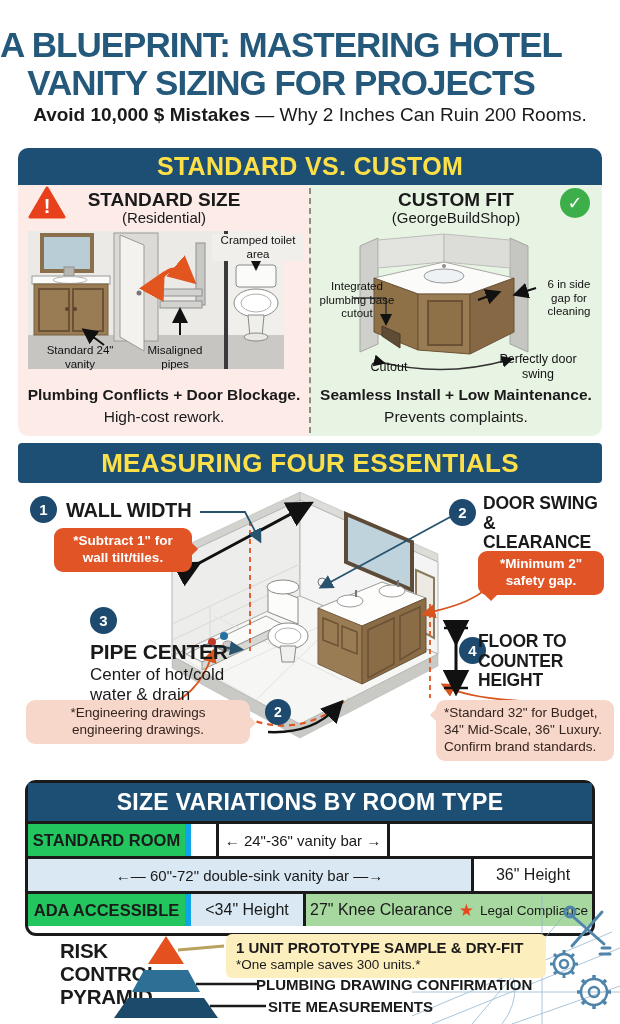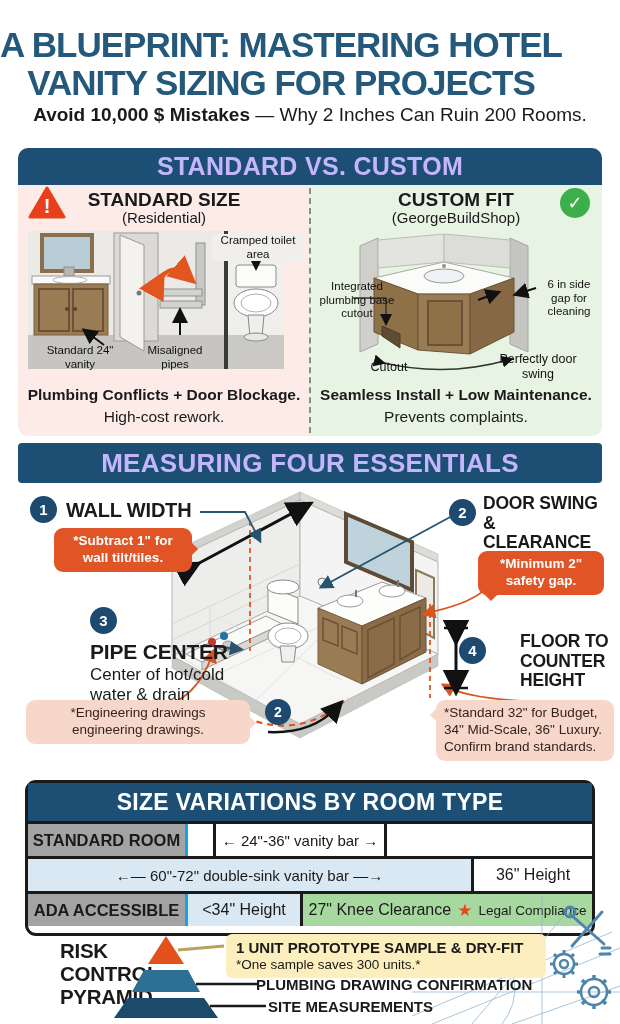--- a/index.html
+++ b/index.html
@@ -5,21 +5,21 @@
   html,body{margin:0;padding:0;background:#fff;}
   .page{position:relative;width:620px;height:1024px;background:#ffffff;overflow:hidden;
         font-family:"Liberation Sans","DejaVu Sans",sans-serif;color:#1a1a1a;}
   .abs{position:absolute;}
   
   .title{width:562px;text-align:center;font-weight:800;font-size:35px;line-height:1.08;
          color:#24597b;letter-spacing:-1px;}
   .subtitle{width:620px;text-align:center;font-size:19px;color:#1a1a1a;}
   .subtitle b{font-weight:800;}
   
-  .bar{background:#1d4e74;color:#c4b5fd;display:flex;align-items:center;justify-content:center;
+  .bar{background:#1d4e74;color:#fde047;display:flex;align-items:center;justify-content:center;
        font-weight:800;letter-spacing:.3px;}
   .bar-round{border-radius:10px 10px 0 0;}
   
   .panel-pink{background:#fcebe7;border-radius:0 0 0 10px;}
   .panel-green{background:#e8f4e3;border-radius:0 0 10px 0;}
   .divider{border-left:2px dashed #8b8b8b;}
   .ph{width:292px;text-align:center;font-weight:800;font-size:19px;}
   .ps{width:292px;text-align:center;font-size:15px;}
   .verdict-b{width:292px;text-align:center;font-weight:800;font-size:15.5px;}
   .verdict-r{width:292px;text-align:center;font-size:15.5px;}
@@ -34,21 +34,21 @@
   .co-orange{background:#e05426;color:#fff;font-weight:700;font-size:13.5px;}
   .co-pink{background:#f8d7cb;color:#33241d;font-size:13.5px;}
   .tail{position:absolute;width:10px;height:10px;transform:rotate(45deg);}
   .tail-o{background:#e05426;} .tail-p{background:#f8d7cb;}
   
   .tbl{border:3px solid #1a1a1a;background:#fff;display:flex;flex-direction:column;}
   .tbl-head{height:38px;background:#1d4e74;color:#fff;display:flex;align-items:center;
             justify-content:center;font-weight:800;font-size:23px;letter-spacing:.3px;}
   .trow{display:flex;border-top:3px solid #1a1a1a;height:32px;}
   .tc{display:flex;align-items:center;justify-content:center;font-size:15px;}
-  .tc-label{width:157px;background:#a3a3a3;font-weight:800;font-size:16.5px;border-right:3px solid #0ea5e9;}
+  .tc-label{width:157px;background:#22c55e;font-weight:800;font-size:16.5px;border-right:6px solid #0ea5e9;}
   
   .pyr-head{font-weight:800;font-size:20.5px;line-height:1.1;letter-spacing:-.3px;}
   .pyr-lab{font-weight:800;font-size:15px;}
   .co-yellow{background:#fceebd;border-radius:6px;padding:5px 10px;line-height:1.2;}
   .co-yellow .l1{font-weight:800;font-size:15px;}
   .co-yellow .l2{font-size:13.5px;}
   svg{display:block;}
 </style>
 </head>
 <body>
@@ -293,21 +293,21 @@
 
   <div class="abs c-num" style="left:90px;top:607px;">3</div>
   <div class="abs m-title" style="left:90px;top:640px;font-size:21px;">PIPE CENTER</div>
   <div class="abs m-desc" style="left:90px;top:665px;width:160px;">Center of hot/cold water &amp; drain</div>
   <div class="abs co co-pink" style="left:26px;top:700px;width:208px;">
     <span>*Engineering drawings engineering drawings.</span>
     <span class="tail tail-p" style="right:-4px;top:18px;"></span>
   </div>
 
   <div class="abs c-num" style="left:459px;top:637px;">4</div>
-  <div class="abs m-title2" style="left:520px;top:632px;width:96px;">FLOOR TO COUNTER HEIGHT</div>
+  <div class="abs m-title2" style="left:478px;top:632px;width:96px;">FLOOR TO COUNTER HEIGHT</div>
   <div class="abs co co-pink" style="left:436px;top:700px;width:162px;text-align:left;">
     <span>*Standard 32" for Budget, 34" Mid-Scale, 36" Luxury. Confirm brand standards.</span>
     <span class="tail tail-p" style="left:-4px;top:10px;"></span>
   </div>
 
   <div class="abs tbl" style="left:25px;top:780px;width:570px;height:156px;box-sizing:border-box;border-radius:11px;">
     <div class="tbl-head">SIZE VARIATIONS BY ROOM TYPE</div>
     <div class="trow">
       <div class="tc tc-label">STANDARD ROOM</div>
       <div class="tc" style="width:25px;"></div>

